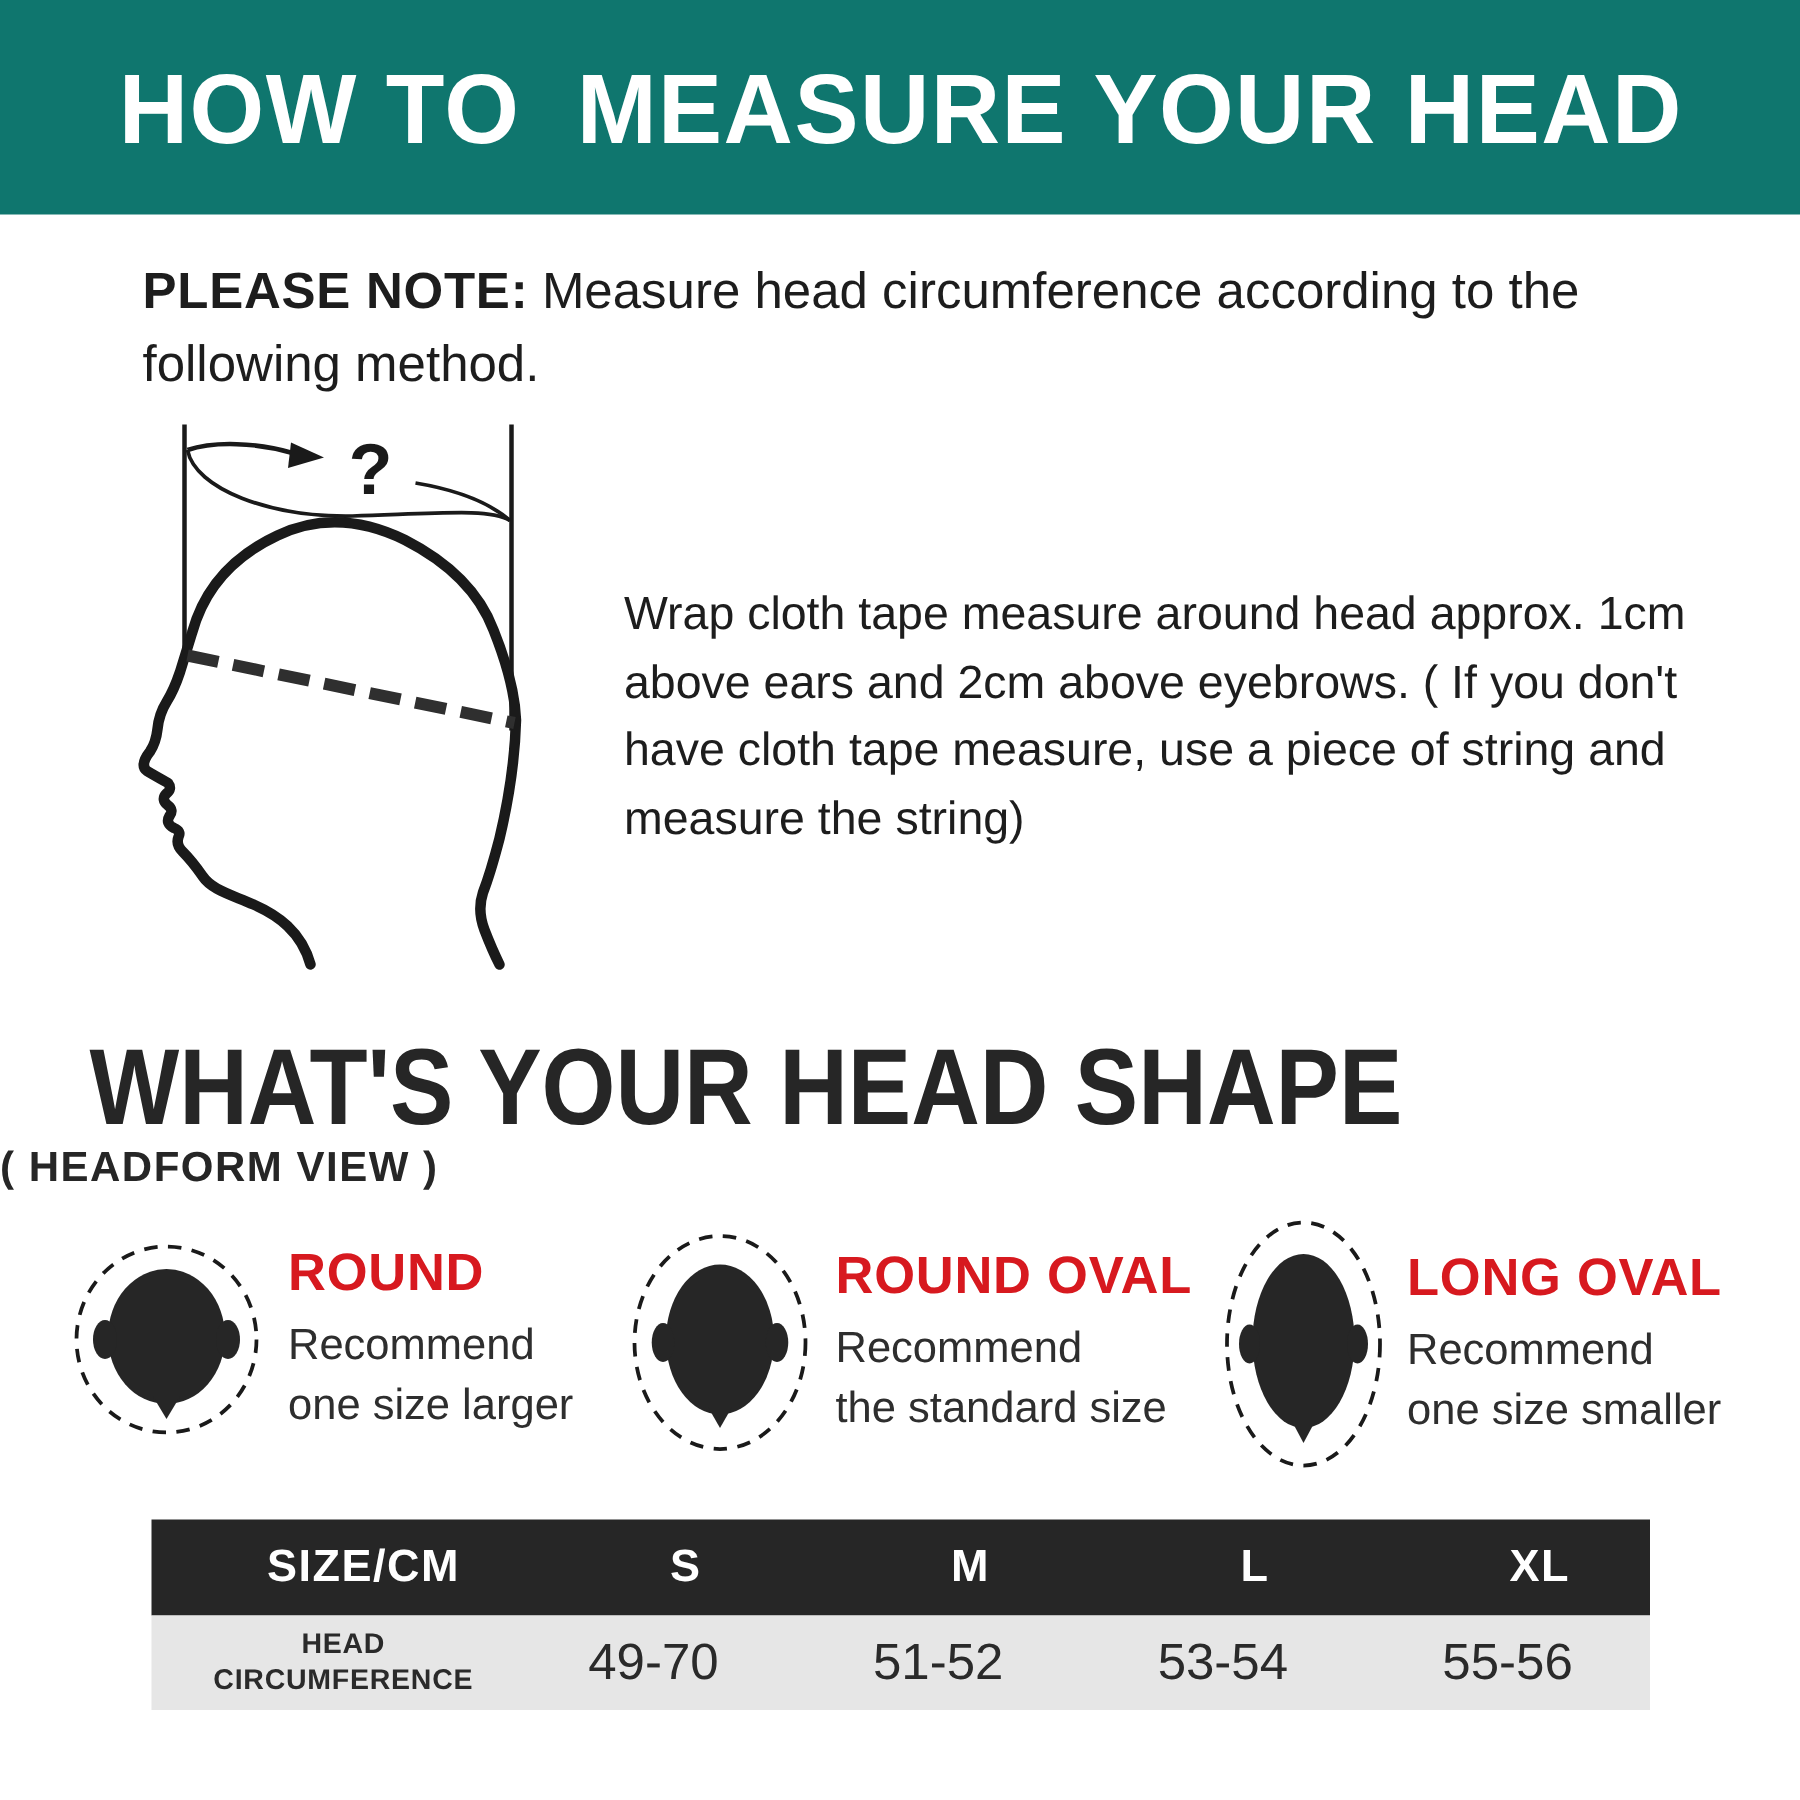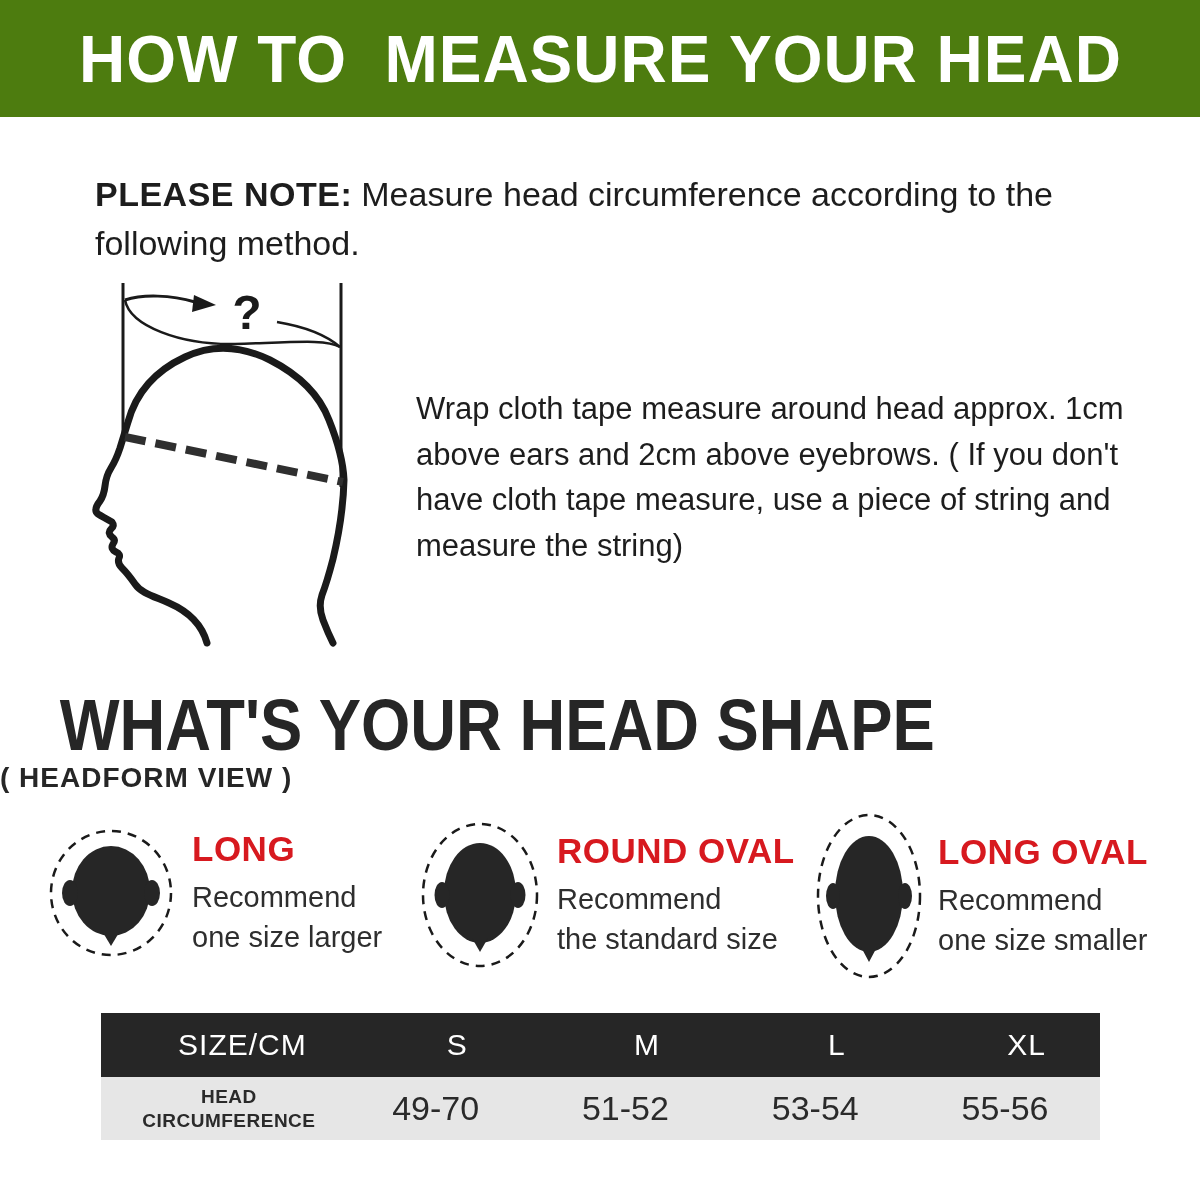--- a/index.html
+++ b/index.html
@@ -4,22 +4,22 @@
 <style>
   * { margin:0; padding:0; box-sizing:border-box; }
   html,body { background:#ffffff; }
   .canvas {
     position:relative; width:1200px; height:1200px; background:#ffffff;
     font-family:"Liberation Sans","DejaVu Sans",sans-serif; overflow:hidden;
   }
 
   
   .header-bar {
-    position:absolute; left:0; top:0; width:1200px; height:117px;
-    background:#4d7c0f; display:flex; align-items:center; justify-content:center;
+    position:absolute; left:0; top:0; width:1200px; height:143px;
+    background:#0f766e; display:flex; align-items:center; justify-content:center;
   }
   .header-bar .title {
     color:#ffffff; font-weight:bold; font-size:66px; letter-spacing:1px;
     white-space:pre; display:inline-block; transform:scaleX(.97);
   }
 
   
   .note {
     position:absolute; left:95px; top:170px; width:1040px;
     font-size:34px; line-height:1.44; color:#1d1d1d;
@@ -56,21 +56,21 @@
     font-size:29px; font-weight:normal; color:#2e2e2e; line-height:1.38;
   }
 
   
   .size-table { position:absolute; left:101px; top:1013px; width:999px; }
   .size-row { display:flex; width:100%; }
   .size-row.head-row { height:64px; background:#262626; }
   .size-row.data-row { height:63px; background:#e6e6e6; }
   .cell { display:flex; align-items:center; justify-content:center; text-align:center; }
   .c0 { width:24%; } .c1,.c2,.c3,.c4 { width:19%; }
-  .head-row .cell { color:#ffffff; font-weight:normal; font-size:30px; letter-spacing:1px;padding-left:43px; }
+  .head-row .cell { color:#ffffff; font-weight:bold; font-size:30px; letter-spacing:1px;padding-left:43px; }
   .data-row .cell { color:#2a2a2a; font-size:34px; }
   .row-label { font-size:19px; font-weight:bold; letter-spacing:.5px; line-height:1.25; color:#2a2a2a;margin-left:16px; }
 </style>
 </head>
 <body>
 
 <div class="canvas">
 
   <div class="header-bar">
     <span class="title">HOW TO  MEASURE YOUR HEAD</span>
@@ -114,21 +114,21 @@
     <svg width="126" height="130" viewBox="0 0 126 130">
       <ellipse cx="63" cy="65" rx="60" ry="62" fill="none" stroke="#1a1a1a" stroke-width="2.5" stroke-dasharray="9 7"></ellipse>
       <g fill="#262626">
         <ellipse cx="63" cy="63" rx="39" ry="45"></ellipse>
         <ellipse cx="22" cy="65" rx="8" ry="13"></ellipse>
         <ellipse cx="104" cy="65" rx="8" ry="13"></ellipse>
         <path d="M 54,103 L 63,118 L 72,103 Z"></path>
       </g>
     </svg>
     <div class="shape-text">
-      <div class="shape-name">LONG</div>
+      <div class="shape-name">ROUND</div>
       <div class="shape-desc"><span>Recommend</span><br><span>one size larger</span></div>
     </div>
   </div>
 
   <div class="shape-group" id="shape-round-oval">
     <svg width="120" height="150" viewBox="0 0 120 150">
       <ellipse cx="60" cy="75" rx="57" ry="71" fill="none" stroke="#1a1a1a" stroke-width="2.5" stroke-dasharray="9 7"></ellipse>
       <g fill="#262626">
         <ellipse cx="60" cy="73" rx="36" ry="50"></ellipse>
         <ellipse cx="22" cy="75" rx="7.5" ry="13"></ellipse>

